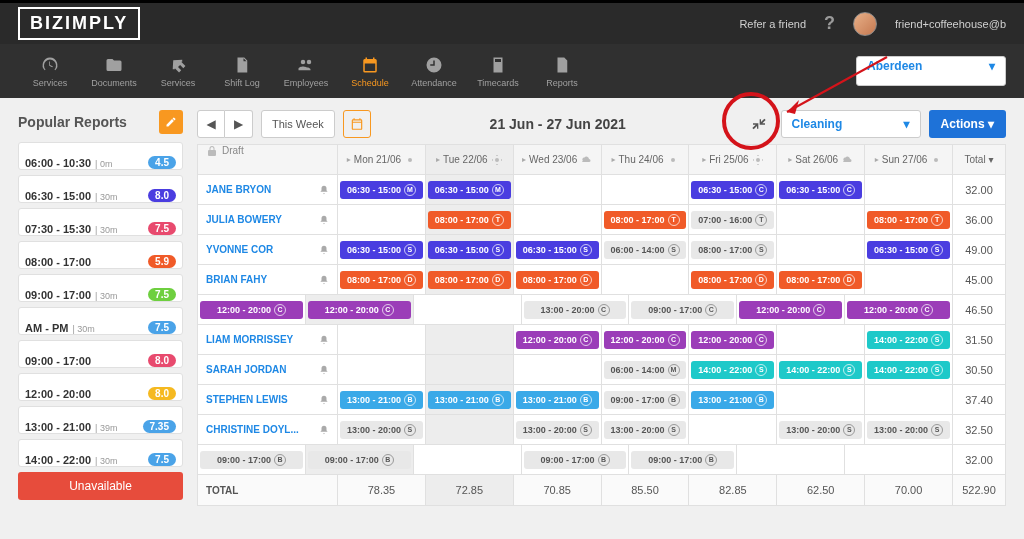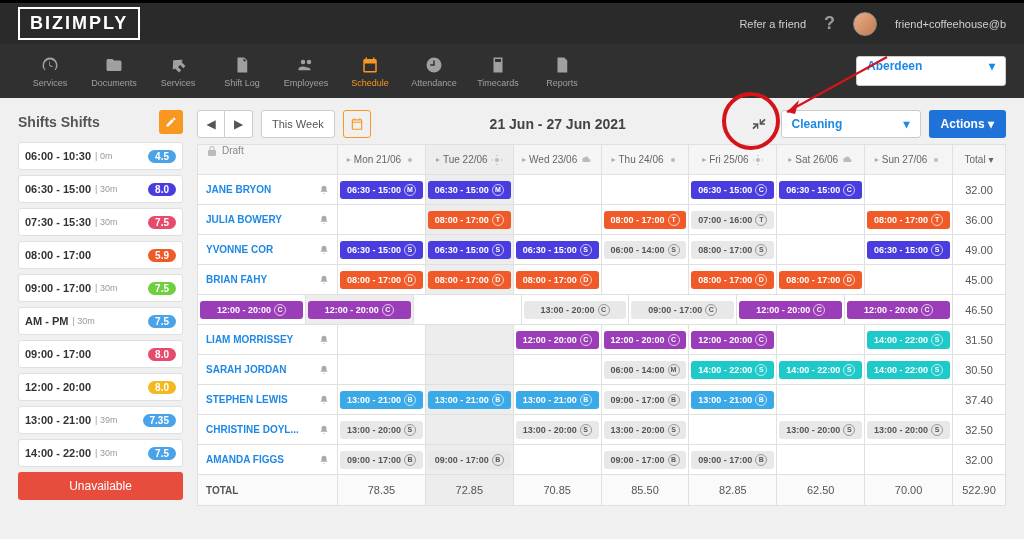--- a/index.html
+++ b/index.html
@@ -14,21 +14,21 @@
 .nav-item.active{color:#f89820}
 .nav-icon{height:20px;display:flex;align-items:center;justify-content:center;margin-bottom:3px}
 .nav-icon svg{width:18px;height:18px;fill:currentColor}
 .loc-select{margin-left:auto;background:#fff;border:1px solid #ccc;border-radius:3px;height:30px;width:150px;display:flex;align-items:flex-end;padding:12px 10px;color:#1e88e5;font-size:12px;font-weight:600;position:relative}
 .loc-select .caret{margin-left:auto;color:#1e88e5}
 .main{display:flex;padding:12px 18px 0;gap:14px}
 .sidebar{width:165px;flex-shrink:0}
 .sidebar-header{display:flex;align-items:center;margin-bottom:8px}
 .sidebar-title{font-size:14px;color:#555;font-weight:600}
 .edit-btn{margin-left:auto;width:24px;height:24px;background:#f89820;border-radius:3px;display:flex;align-items:center;justify-content:center;color:#fff;cursor:pointer}
-.pshift{background:#fff;border:1px solid #e0e0e0;border-radius:3px;height:28px;display:flex;align-items:center;padding:0 6px;margin-bottom:5px;font-size:11px}
+.pshift{background:#fff;border:1px solid #e0e0e0;border-radius:3px;height:28px;display:flex;align-items:flex-end;padding:0 6px;margin-bottom:5px;font-size:11px}
 .pshift-time{font-weight:700;color:#333}
 .pshift-dur{color:#999;font-size:9px;margin-left:4px}
 .pshift-badge{margin-left:auto;border-radius:10px;padding:1px 7px;color:#fff;font-size:10px;font-weight:700}
 .unavailable-btn{background:#e74c3c;color:#fff;text-align:center;border-radius:3px;padding:7px 0;font-size:12px;margin-top:4px;cursor:pointer}
 .content{flex:1;min-width:0}
 .toolbar{display:flex;align-items:center;gap:8px;margin-bottom:6px;position:relative}
 .nav-arrows{display:flex}
 .arrow-btn{width:28px;height:28px;border:1px solid #ccc;background:#fff;display:flex;align-items:center;justify-content:center;cursor:pointer;font-size:12px;color:#555}
 .arrow-btn:first-child{border-radius:3px 0 0 3px}
 .arrow-btn:last-child{border-radius:0 3px 3px 0;border-left:none}
@@ -151,21 +151,21 @@
     </div>
   <div class="loc-select">
     <span>Aberdeen</span>
     <span class="caret">▾</span>
   </div>
 </div>
 
 <div class="main">
   <div class="sidebar">
     <div class="sidebar-header">
-      <span class="sidebar-title">Shifts Shifts</span>
+      <span class="sidebar-title">Popular Reports</span>
       <div class="edit-btn">
         <svg width="12" height="12" viewBox="0 0 24 24" fill="#fff">
             <path d="M3 17.25V21h3.75L17.81 9.94l-3.75-3.75L3 17.25zM20.71 7.04a1 1 0 0 0 0-1.41l-2.34-2.34a1 1 0 0 0-1.41 0l-1.83 1.83 3.75 3.75 1.83-1.83z"></path>
           </svg>
       </div>
     </div>
     <div id="pshifts">
         <div class="pshift">
           <span class="pshift-time">06:00 - 10:30</span>
           <span class="pshift-dur">| 0m</span>
@@ -676,28 +676,20 @@
             </div>
             <div class="day-cell">
               <div class="shift" style="background:#e8e8e8;color:#555">
                 <span>13:00 - 20:00</span>
                 <span class="shift-tag" style="border-color:#999">S</span>
               </div>
             </div>
             <div class="row-total">32.50</div>
           </div>
           <div class="sched-row">
-            <div class="emp-name">
-              <span>AMANDA FIGGS</span>
-              <span class="bell">
-                <svg width="10" height="10" viewBox="0 0 24 24" fill="#aaa">
-                  <path d="M12 2a6 6 0 0 0-6 6v5l-2 2v1h16v-1l-2-2V8a6 6 0 0 0-6-6zm0 20a2 2 0 0 0 2-2h-4a2 2 0 0 0 2 2z"></path>
-                </svg>
-              </span>
-            </div>
             <div class="day-cell">
               <div class="shift" style="background:#e8e8e8;color:#555">
                 <span>09:00 - 17:00</span>
                 <span class="shift-tag" style="border-color:#999">B</span>
               </div>
             </div>
             <div class="day-cell highlighted">
               <div class="shift" style="background:#e8e8e8;color:#555">
                 <span>09:00 - 17:00</span>
                 <span class="shift-tag" style="border-color:#999">B</span>

